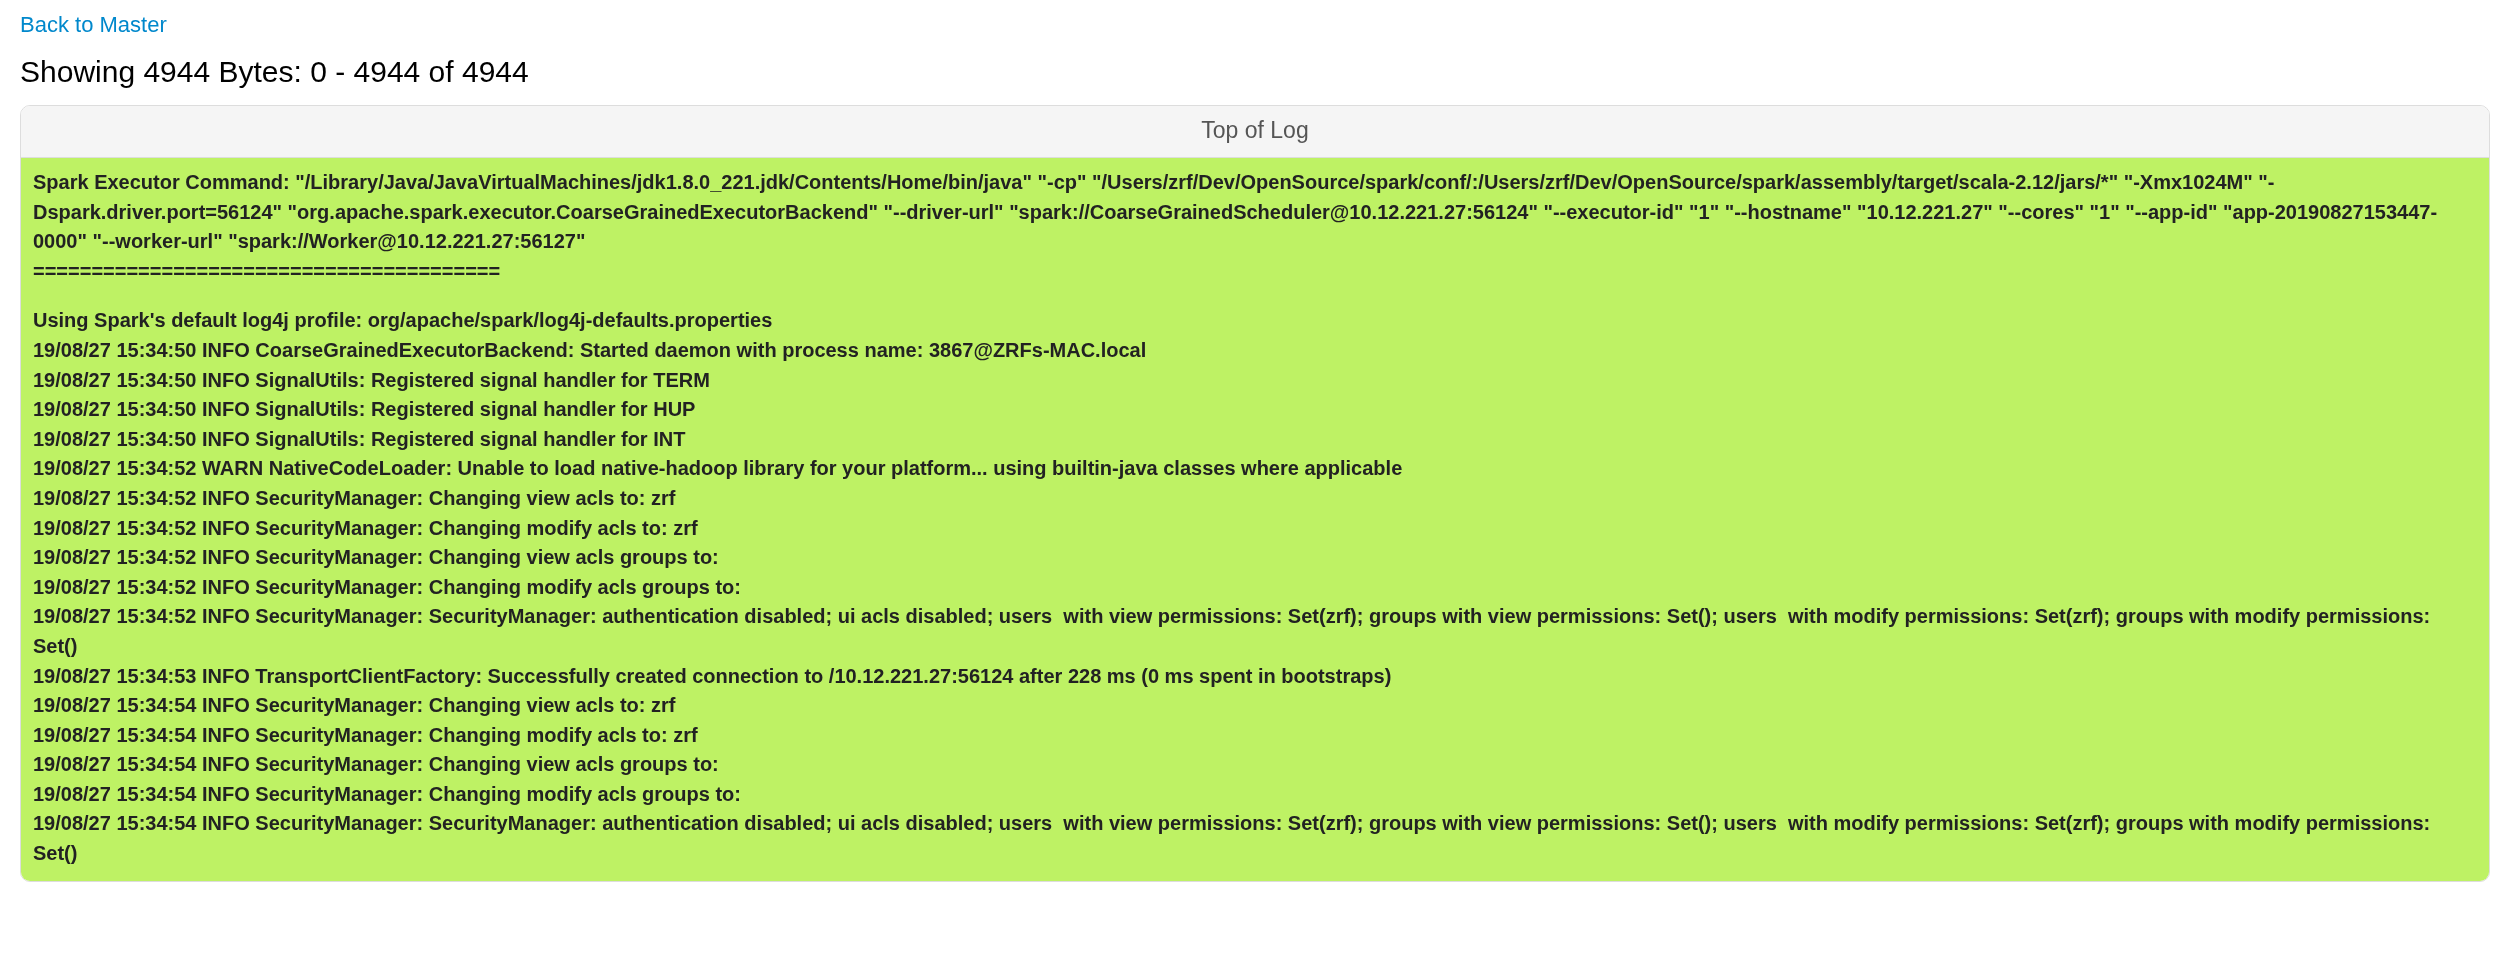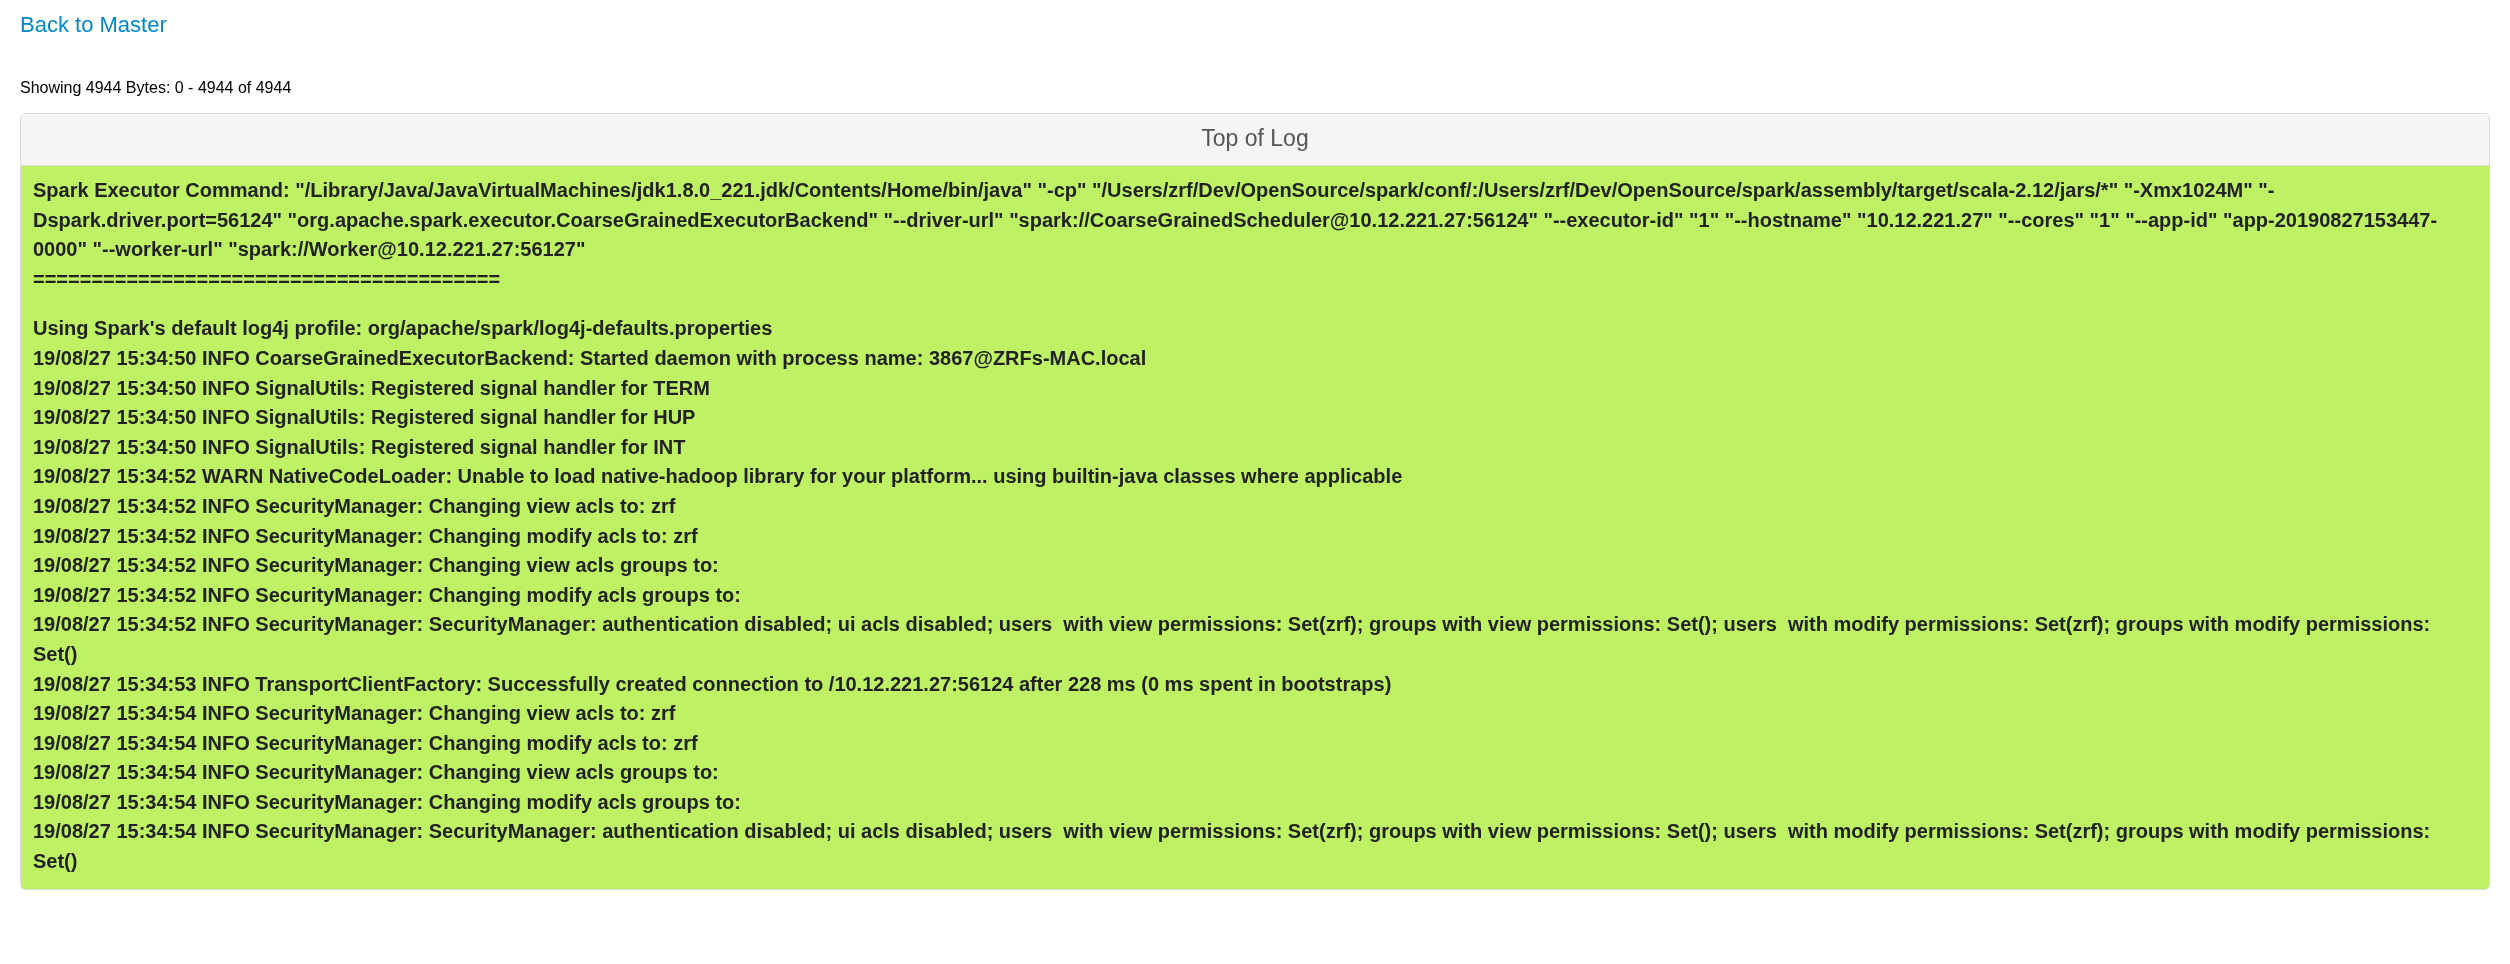--- a/index.html
+++ b/index.html
@@ -23,28 +23,28 @@
     display: inline-block;
     color: #0088cc;
     text-decoration: none;
     font-size: 22px;
     line-height: 1;
     margin-top: 14px;
     margin-bottom: 7px;
     cursor: pointer;
   }
   .showing-line {
-    font-size: 16px;
+    font-size: 30px;
     color: #000000;
-    margin-top: 36px;
+    margin-top: 12px;
     margin-bottom: 16px;
   }
   .log-panel {
     border: 1px solid #dddddd;
-    border-radius: 5px;
+    border-radius: 10px;
     background: #ffffff;
     overflow: hidden;
   }
   .log-panel-header {
     background: #f5f5f5;
     border-bottom: 1px solid #dddddd;
     text-align: center;
     font-size: 23px;
     color: #555555;
     padding: 11px 0 13px 0;

